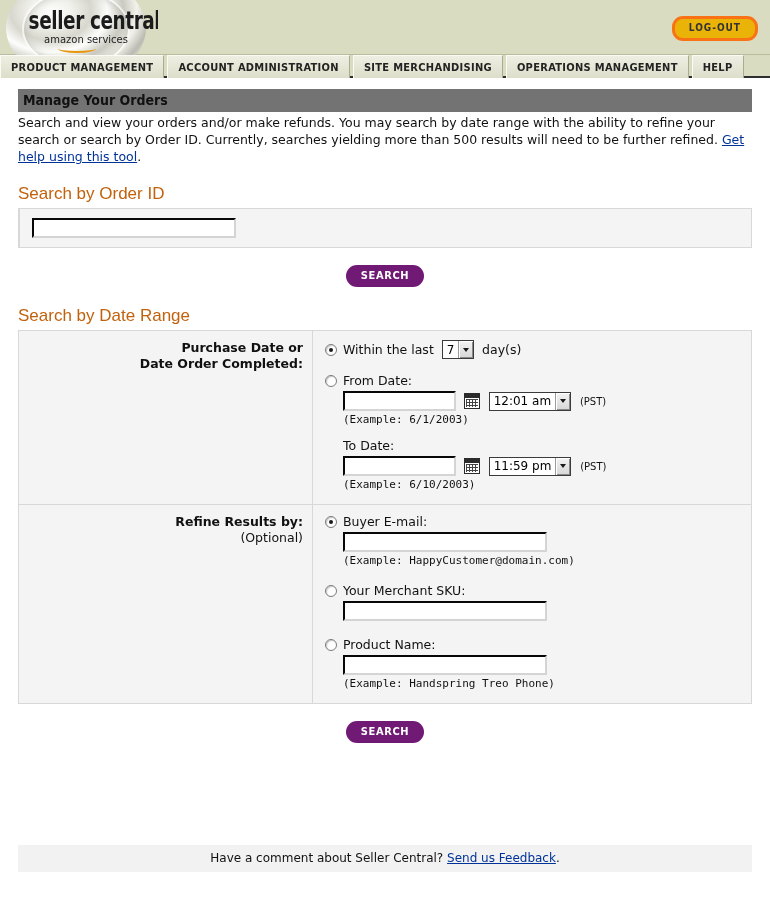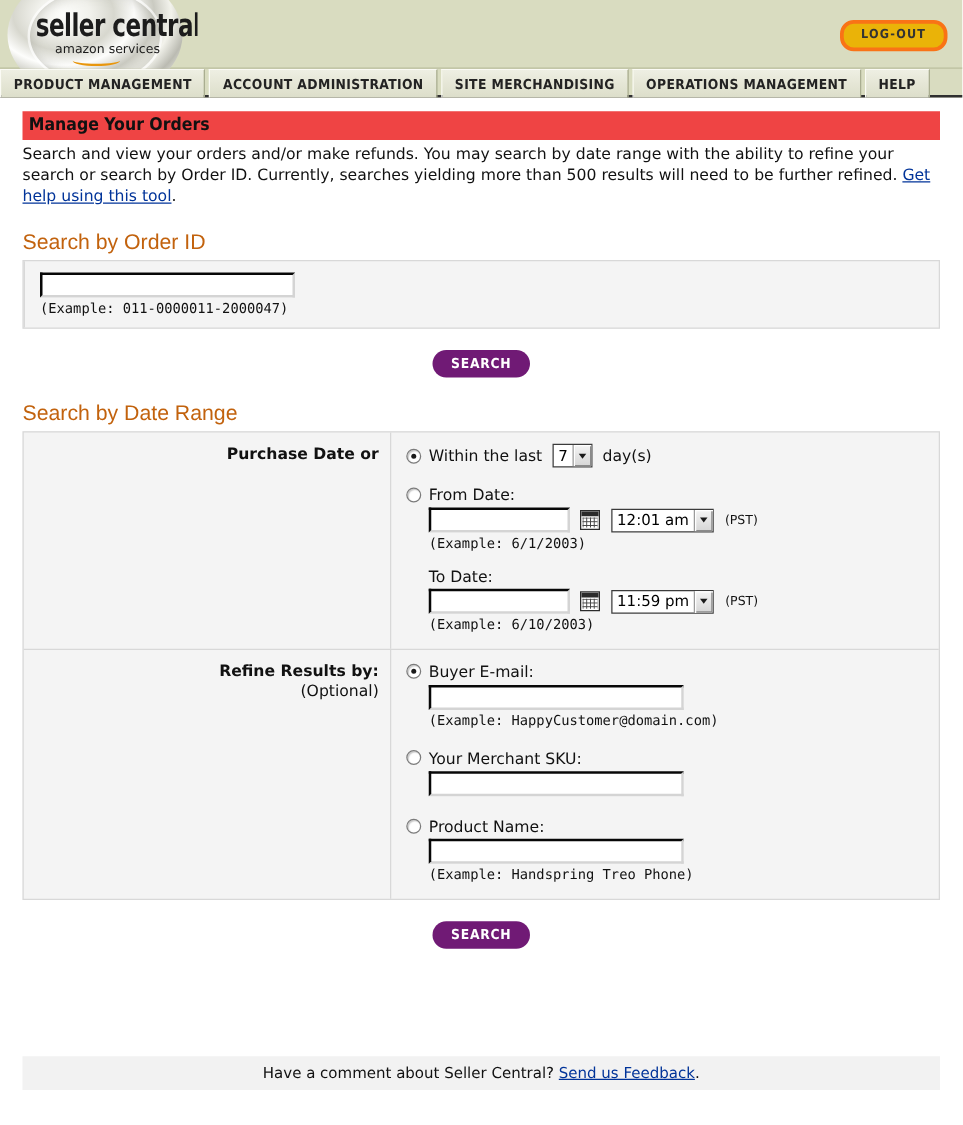--- a/index.html
+++ b/index.html
@@ -118,21 +118,21 @@
     color: #232323;
     white-space: nowrap;
     cursor: pointer;
   }
 
   
   .page { padding: 0 18px; }
 
   .section-bar {
     margin-top: 11px;
-    background: #ef4444;
+    background: #737373;
     padding: 3px 5px 4px;
     font-family: "DejaVu Sans Condensed", "Liberation Sans Narrow", "Liberation Sans", sans-serif;
     font-size: 14px;
     font-weight: bold;
     color: #111111;
   }
   .intro {
     margin-top: 2px;
     font-size: 12.5px;
     line-height: 17px;
@@ -340,32 +340,32 @@
 
   <div class="section-bar">Manage Your Orders</div>
 
   <div class="intro"><span>Search and view your orders and/or make refunds. You may search by date range with the ability to refine your search or search by Order ID. Currently, searches yielding more than 500 results will need to be further refined. </span><a class="link">Get help using this tool</a><span>.</span></div>
 
   <h2 class="sec-title">Search by Order ID</h2>
   <div class="panel">
     <div class="panel-row">
       <div class="col-field">
         <input class="txt txt-orderid" type="text" placeholder="" style="">
-        <div class="example">(Example: 011-0000011-2000047)</div>
       </div>
     </div>
   </div>
   <button class="btn-search">SEARCH</button>
 
   <h2 class="sec-title">Search by Date Range</h2>
   <div class="panel">
 
     <div class="panel-row">
       <div class="col-label">
         <div>Purchase Date or</div>
+        <div>Date Order Completed:</div>
       </div>
       <div class="col-field">
 
         <div class="row-block" style="margin-bottom:14px;">
           <span class="radio on"></span><span class="field-label">Within the last</span>
           <span class="sel sel-days" style="margin:0 4px;">
             <span class="sel-val">7</span>
             <span class="sel-btn">
                 <span class="arw"></span>
               </span>

